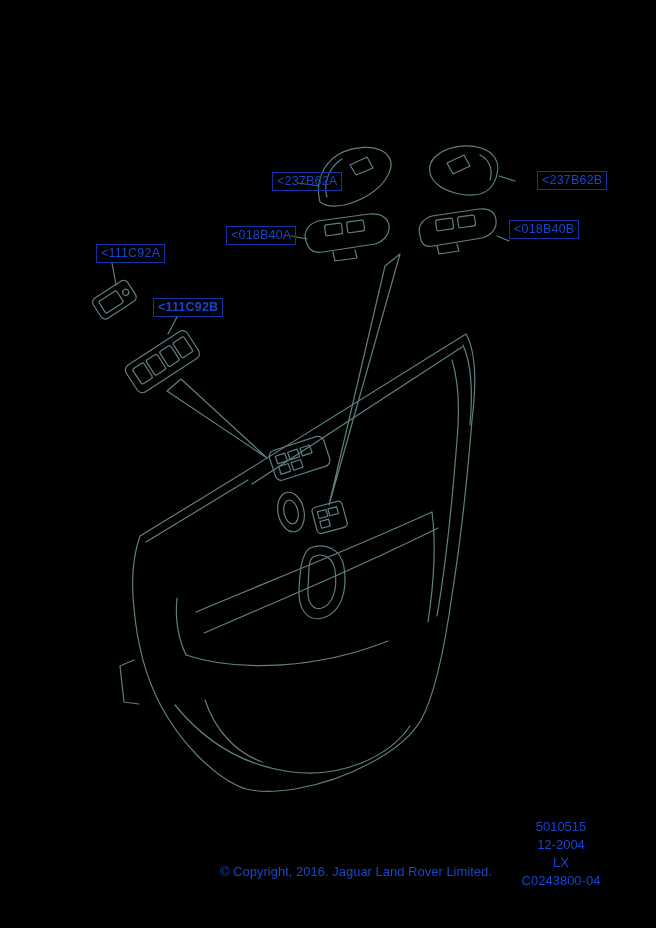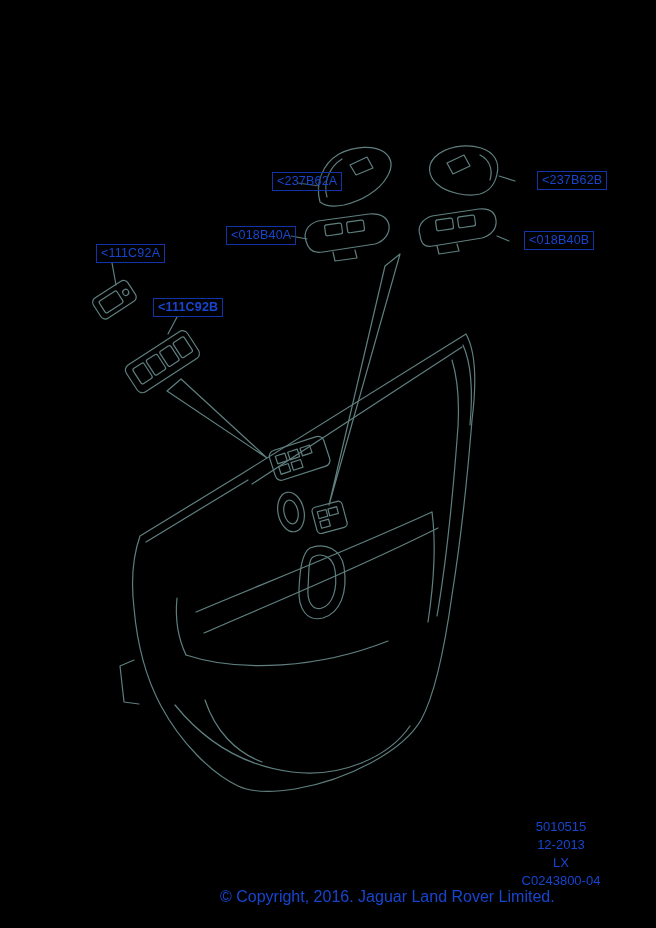--- a/index.html
+++ b/index.html
@@ -31,23 +31,23 @@
     width: 96px;
     text-align: center;
     color: #1745d0;
     font-size: 13px;
     line-height: 18px;
     white-space: nowrap;
   }
   .copyright {
     position: absolute;
     left: 220px;
-    top: 888px;
+    top: 864px;
     color: #1745d0;
-    font-size: 16px;
+    font-size: 13px;
     white-space: nowrap;
   }
 </style>
 </head>
 <body>
 
 <div class="stage">
 
   <svg viewBox="0 0 656 928" width="656" height="928">
     <g fill="none" stroke="#5f7f7f" stroke-width="1.2" stroke-linecap="round" stroke-linejoin="round">
@@ -149,28 +149,28 @@
       </g>
     </g>
   </svg>
 
   <div class="part-label" style="left:229px; top:172px;margin-left:43px;">&lt;237B62A</div>
 
   <div class="part-label" style="left:537px; top:171px;">&lt;237B62B</div>
 
   <div class="part-label" style="left:226px; top:226px;">&lt;018B40A</div>
 
-  <div class="part-label" style="left:509px; top:231px;margin-left:15px;">&lt;018B40B</div>
+  <div class="part-label" style="left:509px; top:220px;">&lt;018B40B</div>
 
   <div class="part-label" style="left:96px; top:244px;">&lt;111C92A</div>
 
   <div class="part-label" style="left:153px; top:298px;font-weight:bold;">&lt;111C92B</div>
 
   <div class="footer-block">
     <div>5010515</div>
-    <div>12-2013</div>
+    <div>12-2004</div>
     <div>LX</div>
     <div>C0243800-04</div>
   </div>
 
   <div class="copyright">© Copyright, 2016. Jaguar Land Rover Limited.</div>
 
 </div>
 
 </body></html>

